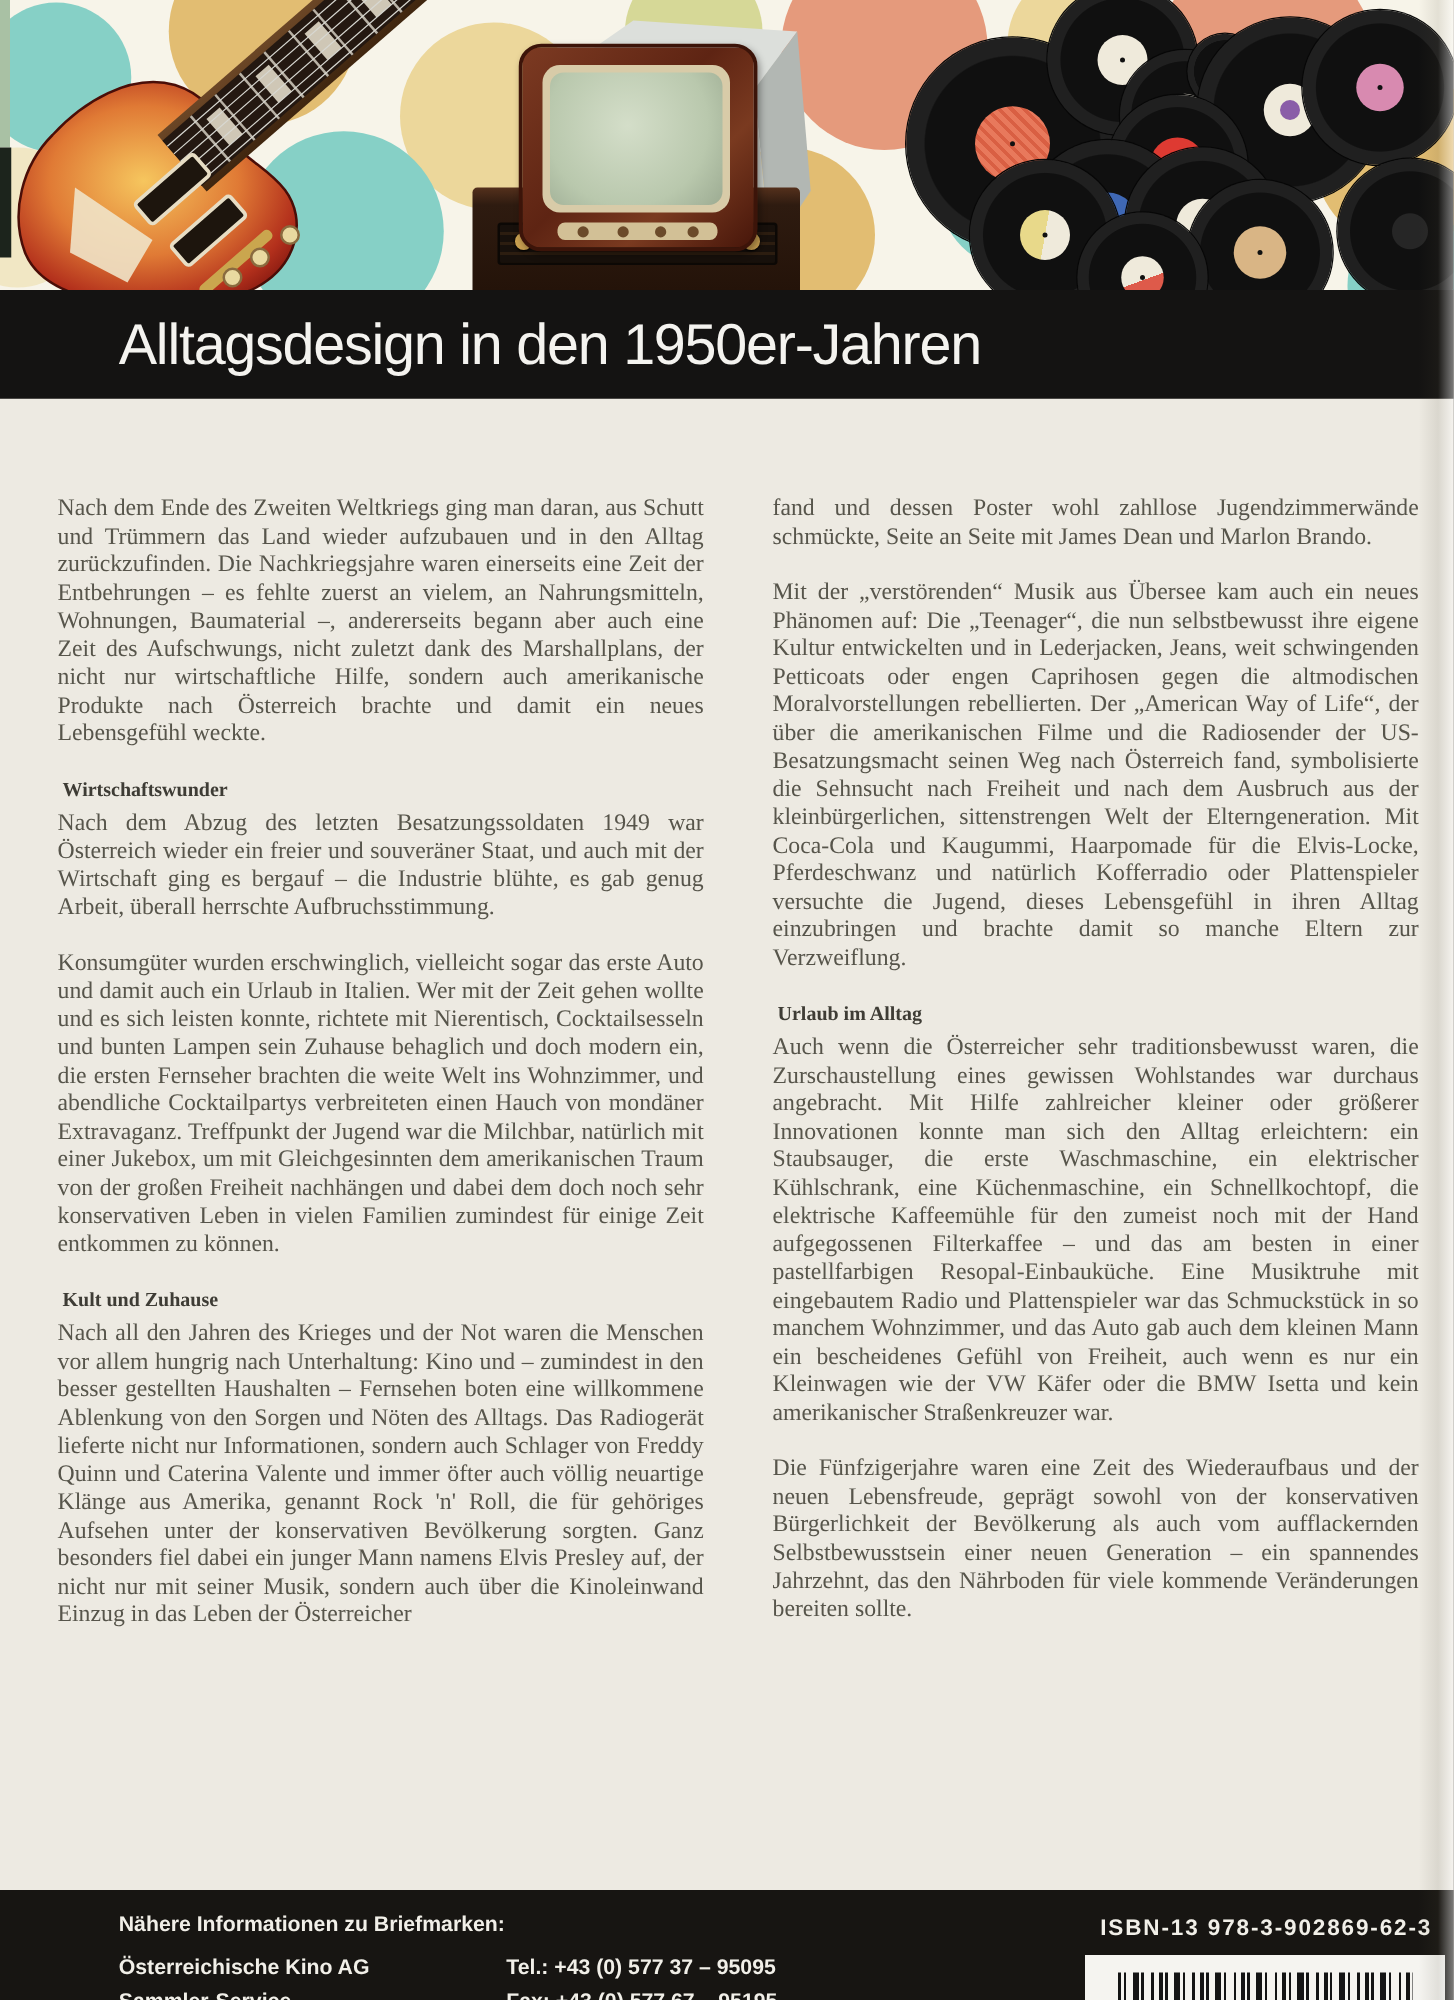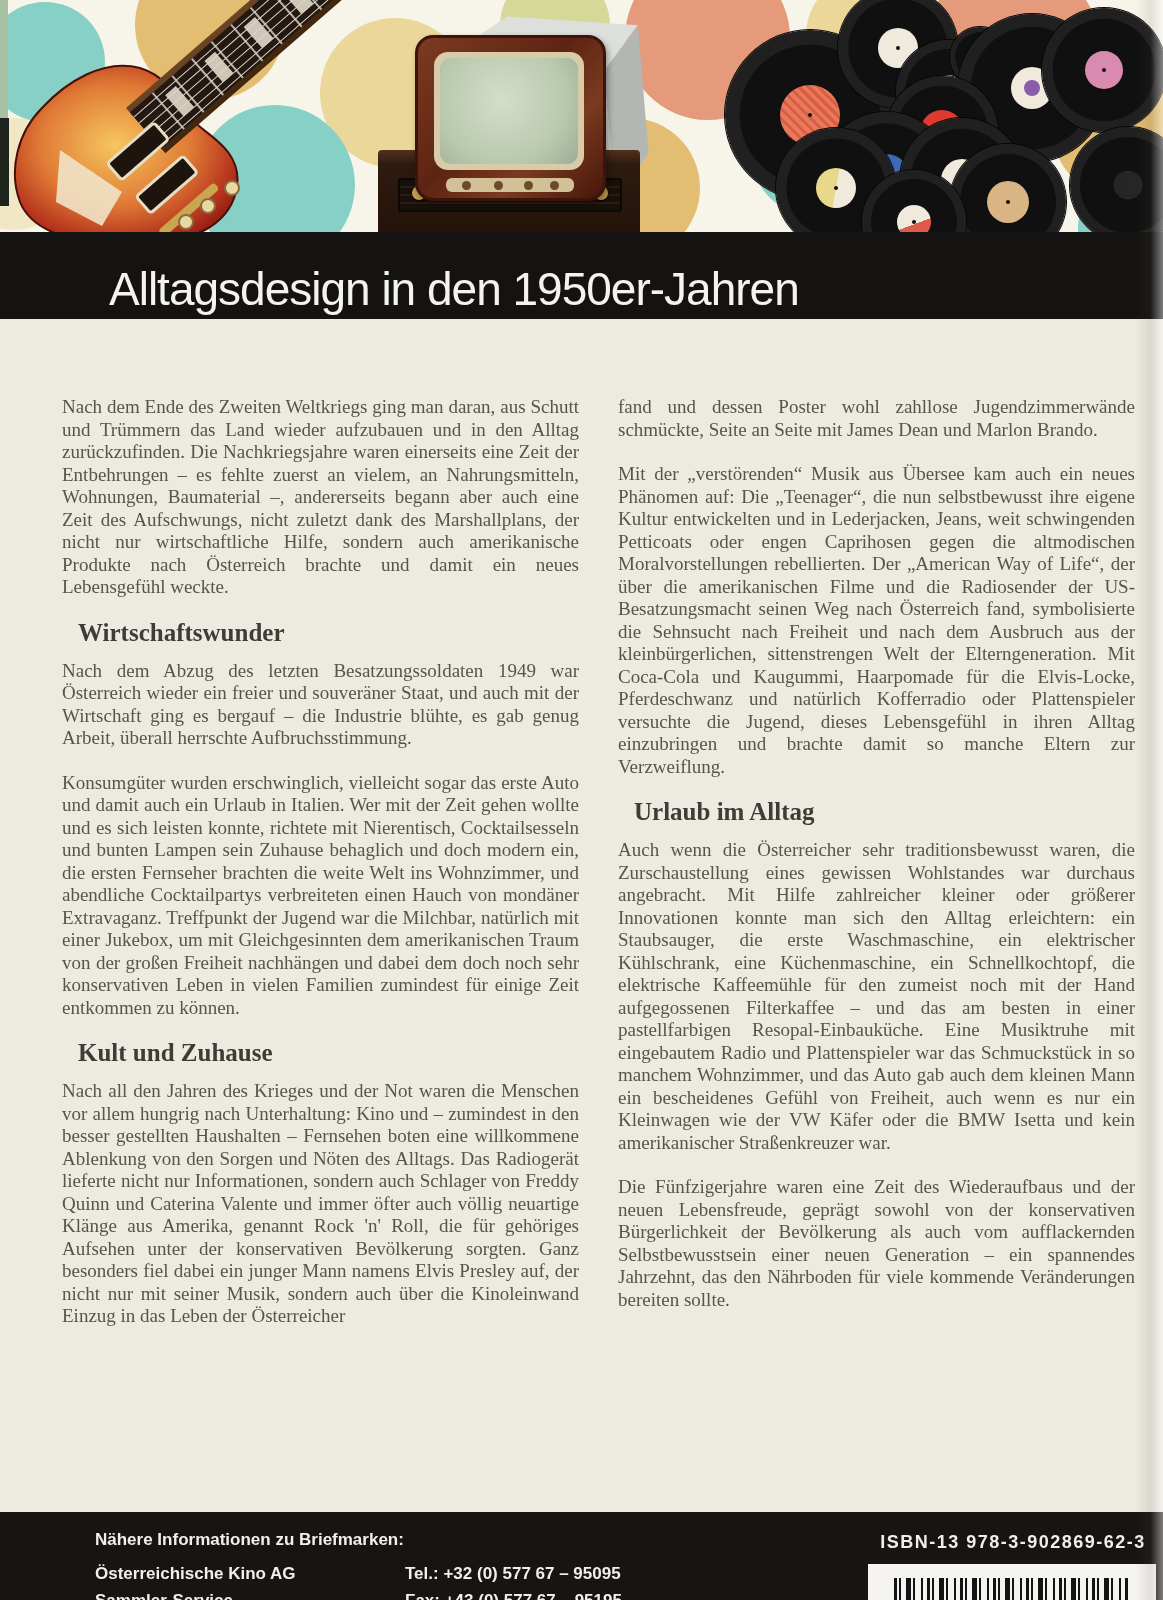--- a/index.html
+++ b/index.html
@@ -43,30 +43,30 @@
        box-shadow:0 0 0 1px #070707;display:flex;align-items:center;justify-content:center;}
   .rec-label{border-radius:50%;display:flex;align-items:center;justify-content:center;}
   .rec-hole{width:4px;height:4px;border-radius:50%;background:#101010;}
 
   
   .edge-a{position:absolute;left:0;top:0;width:8px;height:118px;background:#a9c1a4;}
   .edge-b{position:absolute;left:0;top:118px;width:9px;height:88px;background:#1c241c;}
 
   
   .banner{position:absolute;left:0;top:232px;width:1163px;height:87px;background:#141312;}
-  .banner h1{margin:14px;padding:16px 0 0 95px;color:#f4f3ef;font-family:"Liberation Sans",sans-serif;
+  .banner h1{margin:0;padding:16px 0 0 95px;color:#f4f3ef;font-family:"Liberation Sans",sans-serif;
              font-size:46px;font-weight:400;letter-spacing:-1px;}
 
   
   .col{position:absolute;top:396px;width:517px;color:#57554b;font-size:19px;line-height:22.5px;
        text-align:justify;hyphens:auto;-webkit-hyphens:auto;}
-  .col-left{left:62px;}
+  .col-left{left:46px;}
   .col-right{left:618px;}
   .para{margin:0 0 22px 0;}
-  .sec-heading{margin:16px;color:#3e3c35;font-weight:bold;font-size:25px;line-height:23px;}
+  .sec-heading{margin:4px;color:#3e3c35;font-weight:bold;font-size:16px;line-height:23px;}
 
   
   .footer{position:absolute;left:0;top:1512px;width:1163px;height:88px;background:#171512;overflow:hidden;
           color:#f1efe8;font-family:"Liberation Sans",sans-serif;}
   .f-label{position:absolute;left:95px;top:18px;font-size:17px;font-weight:bold;}
   .f-col{position:absolute;top:48px;font-size:17px;font-weight:bold;line-height:27px;}
   .f-col-address{left:95px;}
   .f-col-contact{left:405px;}
   .f-col div{white-space:nowrap;}
   .isbn{position:absolute;left:868px;top:20px;width:290px;text-align:center;font-size:18px;
@@ -280,21 +280,21 @@
   <div class="footer">
     <div class="f-label">Nähere Informationen zu Briefmarken:</div>
 
     <div class="f-col f-col-address">
       <div>Österreichische Kino AG</div>
       <div>Sammler-Service</div>
 
     </div>
 
     <div class="f-col f-col-contact">
-      <div>Tel.: +32 (0) 577 67 – 95095</div>
+      <div>Tel.: +43 (0) 577 37 – 95095</div>
       <div>Fax: +43 (0) 577 67 – 95195</div>
 
     </div>
 
     <div class="isbn">ISBN-13 978-3-902869-62-3</div>
     <div class="barcode-panel">
       <div class="barcode-bars"></div>
     </div>
   </div>
 

